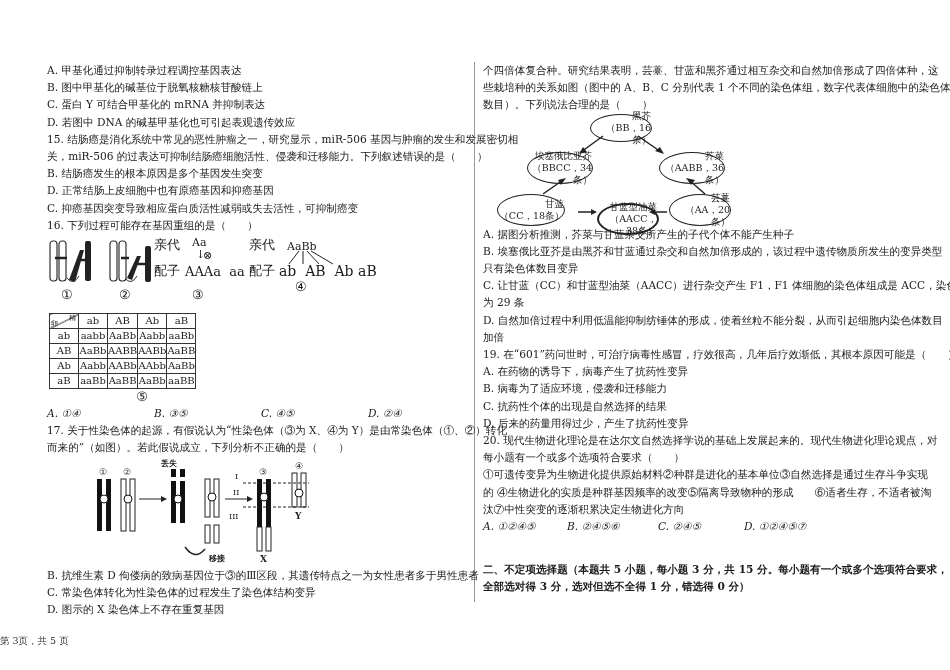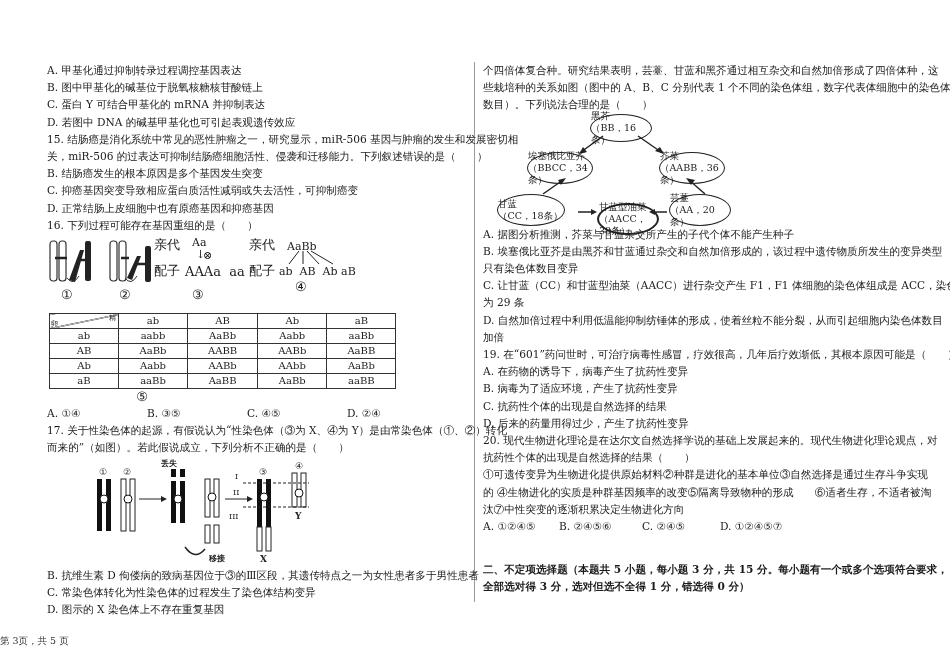--- a/index.html
+++ b/index.html
@@ -11,54 +11,54 @@
   .divider { position:absolute; left:474px; top:62px; width:1px; height:540px; background:#999; }
   .line { white-space:nowrap; }
   .footer { position:absolute; top:635px; left:0; width:950px; font-size:9.5px; color:#333; }
 
   
   .fig16 { position:relative; height:75px; margin-top:2px; }
   .chromo { position:absolute; }
   .glyph { position:absolute; font-size:13px; }
   .gen-label { font-size:13px; }
   .table5 { border-collapse:collapse; font-size:10px; margin-top:2px; margin-left:2px; }
-  .table5 td { border:1px solid #333; text-align:center; padding:0 20px; height:14px; line-height:14px; min-width:28px; }
+  .table5 td { border:1px solid #333; text-align:center; padding:0 0; height:14px; line-height:14px; min-width:28px; }
   .table5 .diag { position:relative; width:26px; padding:0;
      background:linear-gradient(to bottom right, transparent 48%, #333 49%, #333 51%, transparent 52%); }
   .diag span { position:absolute; font-size:7px; }
   .diag .sperm { right:2px; top:0; line-height:8px; }
   .diag .egg { left:1px; bottom:0; line-height:8px; }
-  .opts { display:flex; gap:0; }
+  .opts { display:flex; gap:8px;font-style:italic; }
   .opts span { display:inline-block; width:100px; }
 
   
   .fig17 { position:relative; height:110px; }
 
   
   .fig18 { position:relative; height:112px; width:432px; }
-  .ell { position:absolute; border:1.4px solid #222; border-radius:50%; text-align:left; font-size:9.5px; line-height:12px; display:flex; flex-direction:column; justify-content:center; }
+  .ell { position:absolute; border:1.4px solid #222; border-radius:50%; text-align:right; font-size:9.5px; line-height:12px; display:flex; flex-direction:column; justify-content:center; }
   .ell.thick { border-width:2.2px; }
   .section2 { margin-top:26px; font-weight:bold; }
 </style>
 </head>
 <body>
 
 <div class="divider"></div>
 
 <div class="col left">
   <div class="line">A. 甲基化通过抑制转录过程调控基因表达</div>
   <div class="line">B. 图中甲基化的碱基位于脱氧核糖核苷酸链上</div>
   <div class="line">C. 蛋白 Y 可结合甲基化的 mRNA 并抑制表达</div>
   <div class="line">D. 若图中 DNA 的碱基甲基化也可引起表观遗传效应</div>
 
   <div class="line">15. 结肠癌是消化系统中常见的恶性肿瘤之一，研究显示，miR-506 基因与肿瘤的发生和发展密切相</div>
   <div class="line">关，miR-506 的过表达可抑制结肠癌细胞活性、侵袭和迁移能力。下列叙述错误的是（　　）</div>
   <div class="line">B. 结肠癌发生的根本原因是多个基因发生突变</div>
+  <div class="line">D. 正常结肠上皮细胞中也有原癌基因和抑癌基因</div>
   <div class="line">C. 抑癌基因突变导致相应蛋白质活性减弱或失去活性，可抑制癌变</div>
-  <div class="line">D. 正常结肠上皮细胞中也有原癌基因和抑癌基因</div>
 
   <div class="line">16. 下列过程可能存在基因重组的是（　　）</div>
 
   <div class="fig16">
 
     <svg class="chromo" style="left:0;top:2px" width="50" height="48">
       <rect x="3" y="3" width="7" height="40" rx="3" fill="#fff" stroke="#333" stroke-width="1.2"></rect>
       <rect x="12" y="3" width="7" height="40" rx="3" fill="#fff" stroke="#333" stroke-width="1.2"></rect>
       <line x1="8" y1="20" x2="20" y2="20" stroke="#222" stroke-width="2.5"></line>
       <path d="M22 42 L33 12 L37 12 L28 44 Z" fill="#222"></path>
@@ -85,21 +85,21 @@
 
     <div class="glyph gen-label" style="left:202px;top:0">亲代</div>
     <div class="glyph" style="left:240px;top:2px;font-size:11px">AaBb</div>
     <svg class="chromo" style="left:236px;top:14px" width="60" height="16">
       <line x1="16" y1="1" x2="6" y2="14" stroke="#222"></line>
         <line x1="20" y1="1" x2="20" y2="14" stroke="#222"></line>
       <line x1="24" y1="1" x2="36" y2="14" stroke="#222"></line>
         <line x1="28" y1="1" x2="50" y2="14" stroke="#222"></line>
     </svg>
     <div class="glyph gen-label" style="left:202px;top:26px">配子</div>
-    <div class="glyph" style="left:232px;top:27px;font-size:11px;white-space:pre">ab  AB  Ab aB</div>
+    <div class="glyph" style="left:232px;top:27px;font-size:14px;white-space:pre">ab  AB  Ab aB</div>
 
     <div class="glyph" style="left:14px;top:50px">①</div>
     <div class="glyph" style="left:72px;top:50px">②</div>
     <div class="glyph" style="left:145px;top:50px">③</div>
     <div class="glyph" style="left:248px;top:42px">④</div>
   </div>
 
   <table class="table5">
     <tbody>
         <tr>
@@ -261,26 +261,26 @@
   <div class="line">A. 据图分析推测，芥菜与甘蓝杂交所产生的子代个体不能产生种子</div>
   <div class="line">B. 埃塞俄比亚芥是由黑芥和甘蓝通过杂交和自然加倍形成的，该过程中遗传物质所发生的变异类型</div>
   <div class="line">只有染色体数目变异</div>
   <div class="line">C. 让甘蓝（CC）和甘蓝型油菜（AACC）进行杂交产生 F1，F1 体细胞的染色体组成是 ACC，染色体数</div>
   <div class="line">为 29 条</div>
   <div class="line">D. 自然加倍过程中利用低温能抑制纺锤体的形成，使着丝粒不能分裂，从而引起细胞内染色体数目</div>
   <div class="line">加倍</div>
 
   <div class="line">19. 在“601”药问世时，可治疗病毒性感冒，疗效很高，几年后疗效渐低，其根本原因可能是（　　）</div>
   <div class="line">A. 在药物的诱导下，病毒产生了抗药性变异</div>
-  <div class="line">B. 病毒为了适应环境，产生了抗药性变异</div>
+  <div class="line">B. 病毒为了适应环境，侵袭和迁移能力</div>
   <div class="line">C. 抗药性个体的出现是自然选择的结果</div>
   <div class="line">D. 后来的药量用得过少，产生了抗药性变异</div>
 
   <div class="line">20. 现代生物进化理论是在达尔文自然选择学说的基础上发展起来的。现代生物进化理论观点，对</div>
-  <div class="line">抗药性个体的出现是自然选择的结果（　　）</div>
+  <div class="line">每小题有一个或多个选项符合要求（　　）</div>
   <div class="line">①可遗传变异为生物进化提供原始材料②种群是进化的基本单位③自然选择是通过生存斗争实现</div>
   <div class="line">的 ④生物进化的实质是种群基因频率的改变⑤隔离导致物种的形成　　⑥适者生存，不适者被淘</div>
   <div class="line">汰⑦中性突变的逐渐积累决定生物进化方向</div>
   <div class="opts">
     <span style="width:76px">A. ①②④⑤</span>
     <span style="width:83px">B. ②④⑤⑥</span>
     <span style="width:78px">C. ②④⑤</span>
     <span style="width:110px">D. ①②④⑤⑦</span>
   </div>
 

